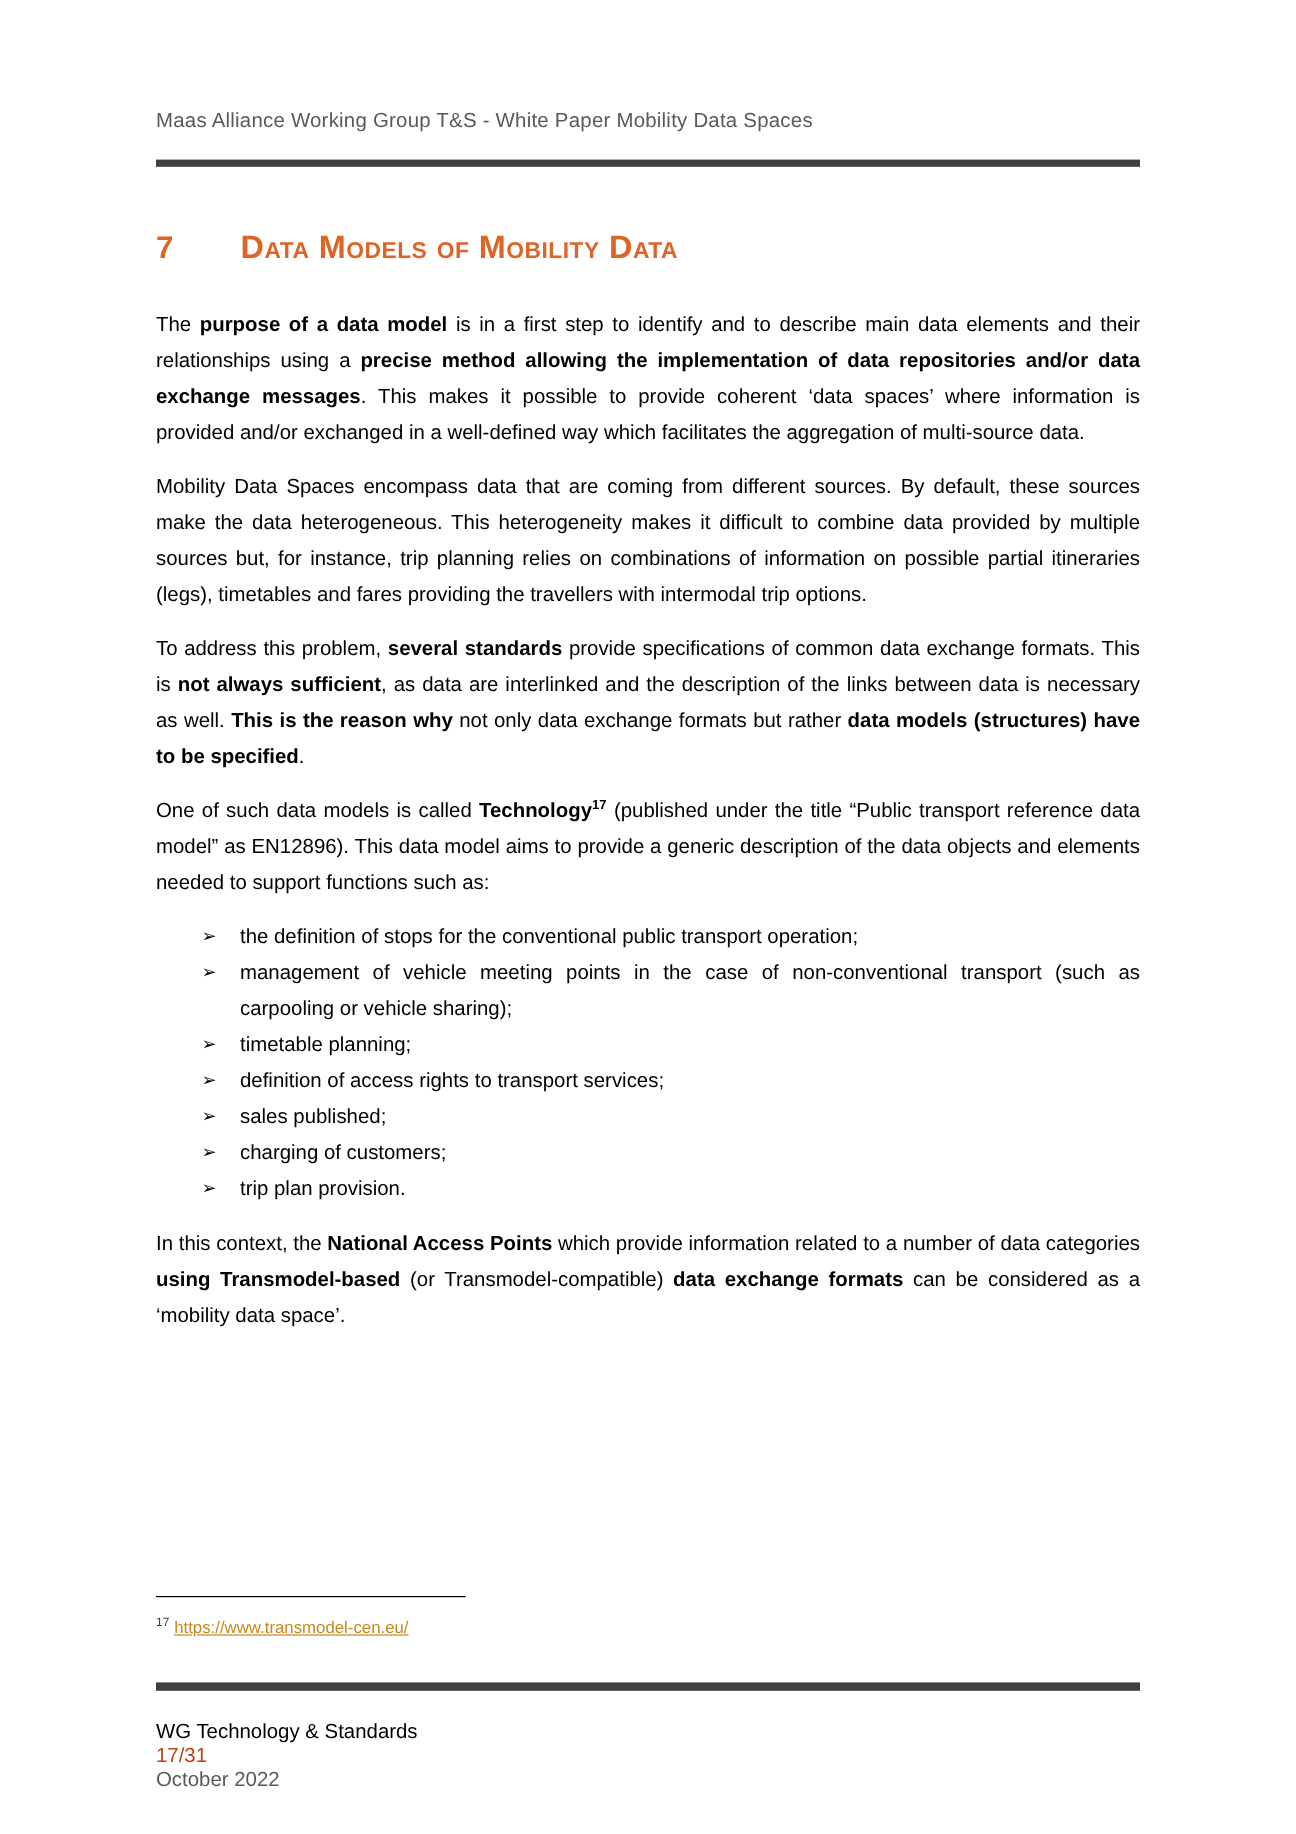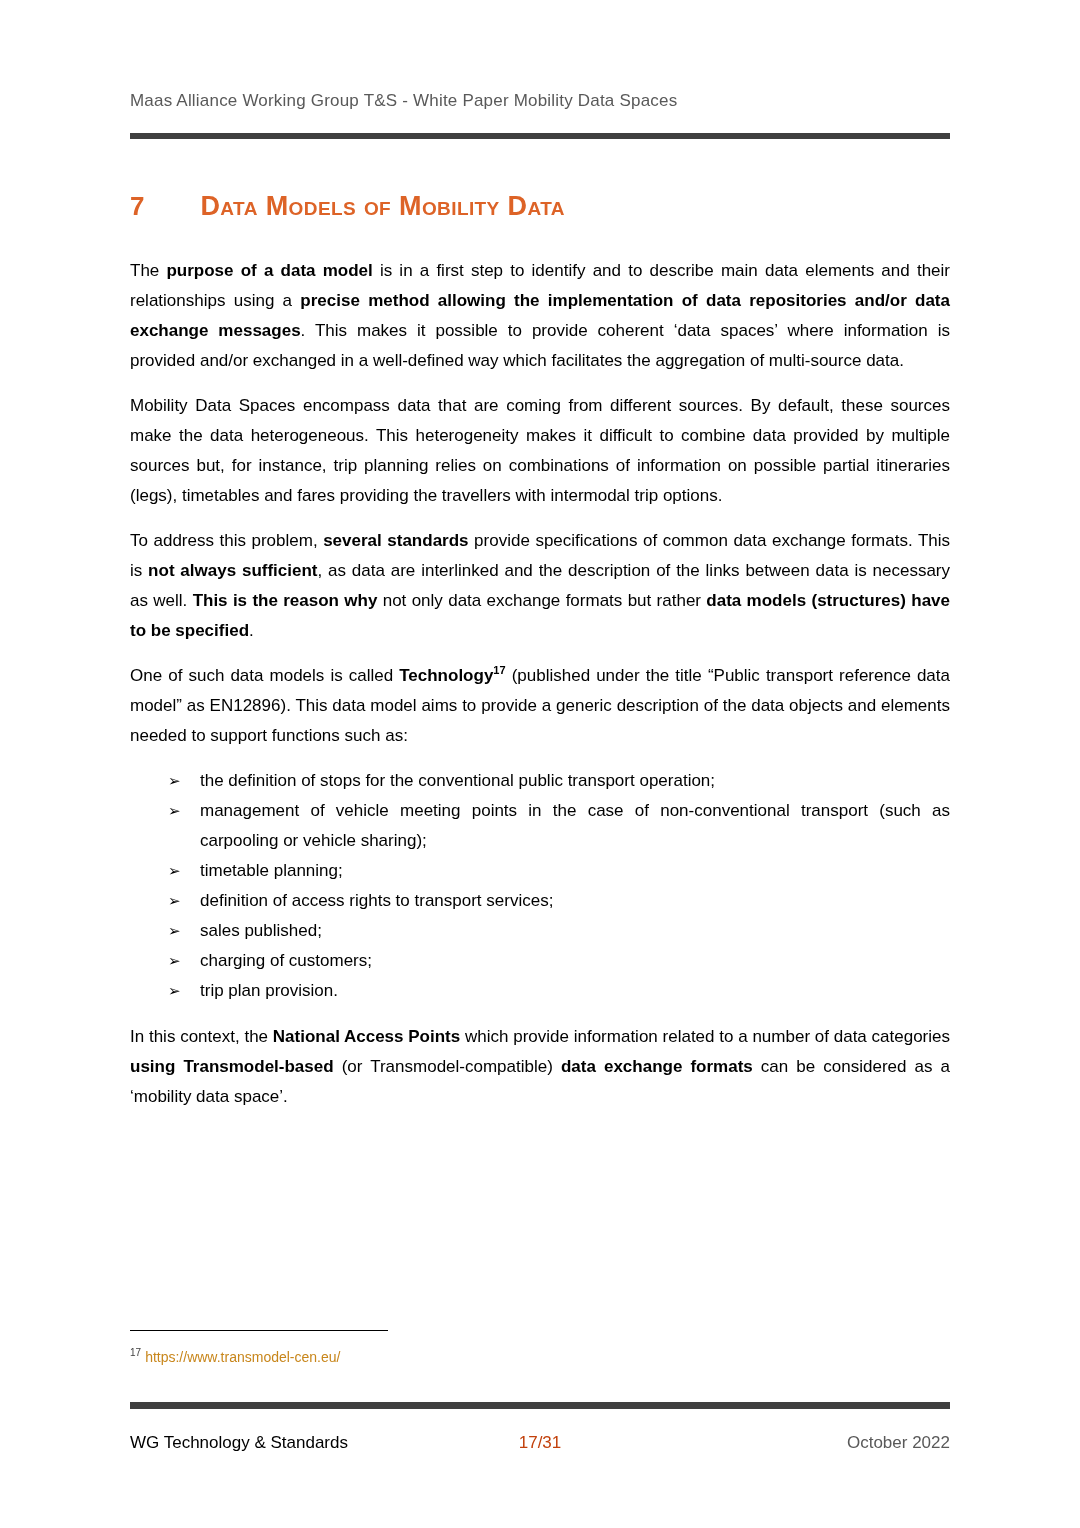--- a/index.html
+++ b/index.html
@@ -72,35 +72,37 @@
     border-top:1.6px solid #000;
   }
   .footnote-line{
     margin-top:16px;
     font-size:14px;
     color:#404040;
   }
   .footnote-line sup{font-size:10px;color:#404040;}
   .footnote-link{
     color:#c8861b;
+    text-decoration:underline;
     margin-left:4px;
     cursor:pointer;
   }
   .doc-footer{
     position:absolute;
     left:130px;
     top:1402px;
     width:820px;
   }
   .footer-rule{height:7px;background:#3f3f3f;}
   .footer-row{
     margin-top:24px;
     display:flex;
     align-items:flex-start;
     font-size:17px;
+    flex-direction:column;
   }
   .footer-left{flex:1;color:#000000;}
   .footer-center{flex:1;text-align:center;color:#c2410c;}
   .footer-right{flex:1;text-align:right;color:#595959;}
 </style>
 </head>
 <body>
 
 <div class="page">
 

